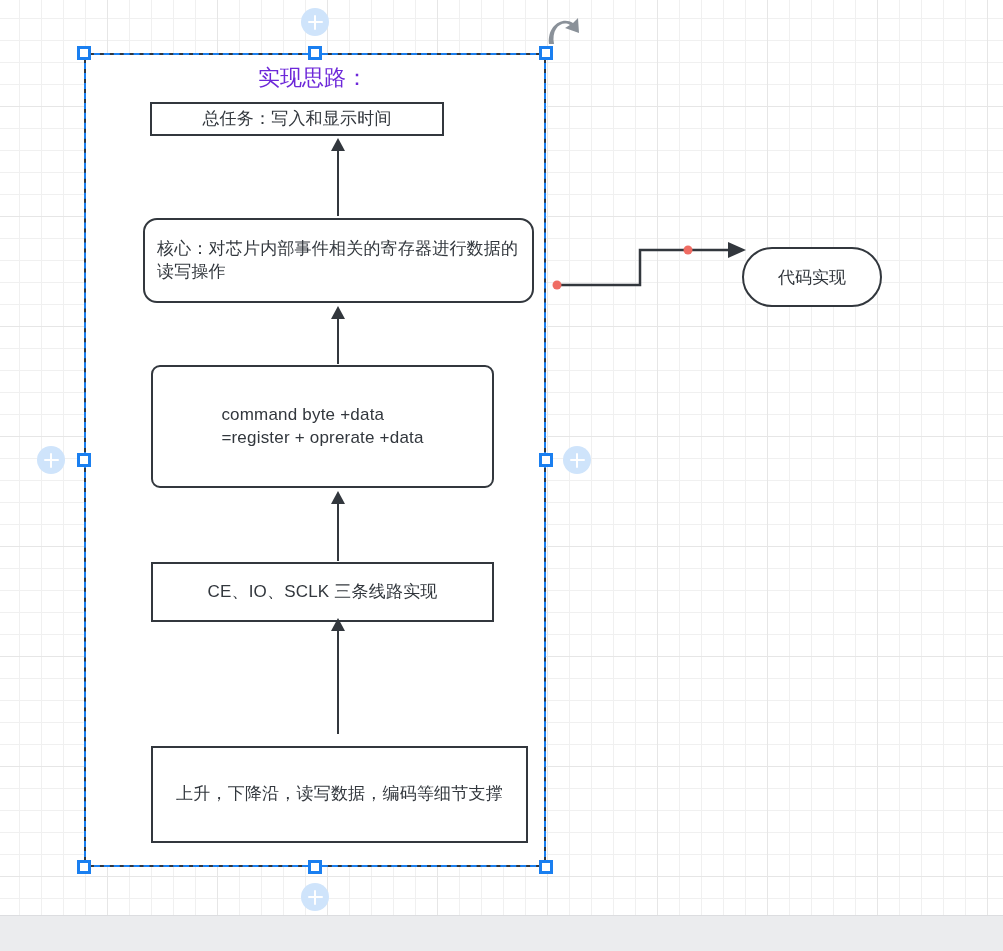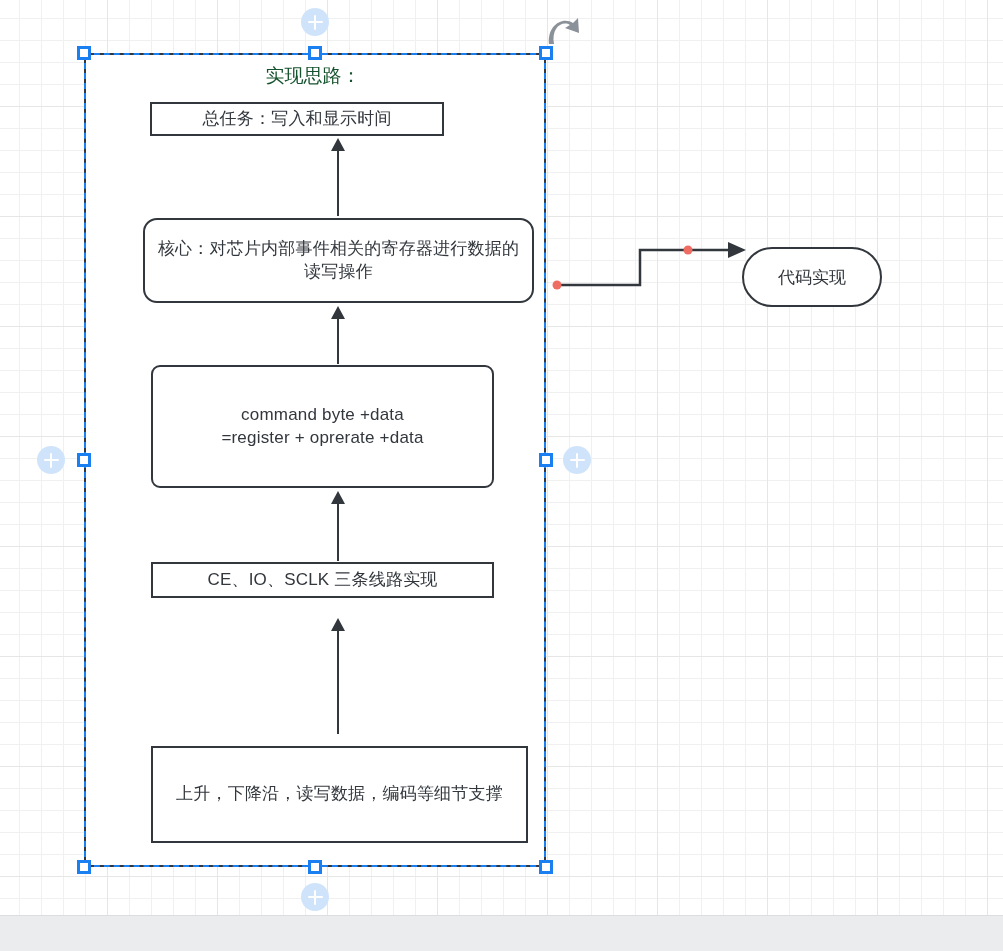--- a/index.html
+++ b/index.html
@@ -74,29 +74,28 @@
   
   .node {
     position: absolute;
     box-sizing: border-box;
     background: #ffffff;
     border: 2px solid #32373d;
     color: #32373d;
     display: flex;
     align-items: center;
     justify-content: center;
-    text-align: center;
     line-height: 1.35;
     font-size: 17px;
     letter-spacing: 0.2px;
   }
   #node-main-task   { left: 150px; top: 102px; width: 294px; height: 34px; }
   #node-core        { left: 143px; top: 218px; width: 391px; height: 85px; padding: 0 12px; border-radius: 14px; }
   #node-command     { left: 151px; top: 365px; width: 343px; height: 123px; border-radius: 9px; }
-  #node-lines       { left: 151px; top: 562px; width: 343px; height: 36px; }
+  #node-lines       { left: 151px; top: 562px; width: 343px; height: 60px; }
   #node-details     { left: 151px; top: 746px; width: 377px; height: 97px; }
   #node-code {
     position: absolute;
     left: 742px; top: 220px;
     width: 140px; height: 60px;
     box-sizing: border-box;
     background: #ffffff;
     border: 2px solid #32373d;
     border-radius: 30px;
     display: flex;
@@ -106,22 +105,22 @@
     color: #32373d;
     margin-top: 27px;
   }
   
   #group-title {
     position: absolute;
     left: 213px;
     top: 63px;
     width: 200px;
     text-align: center;
-    font-size: 19px;
-    color: #14532d;
+    font-size: 22px;
+    color: #6d28d9;
   }
   
   .arrow-v {
     position: absolute;
     width: 14px;
   }
   .arrow-v .shaft {
     position: absolute;
     left: 6px;
     top: 10px;

